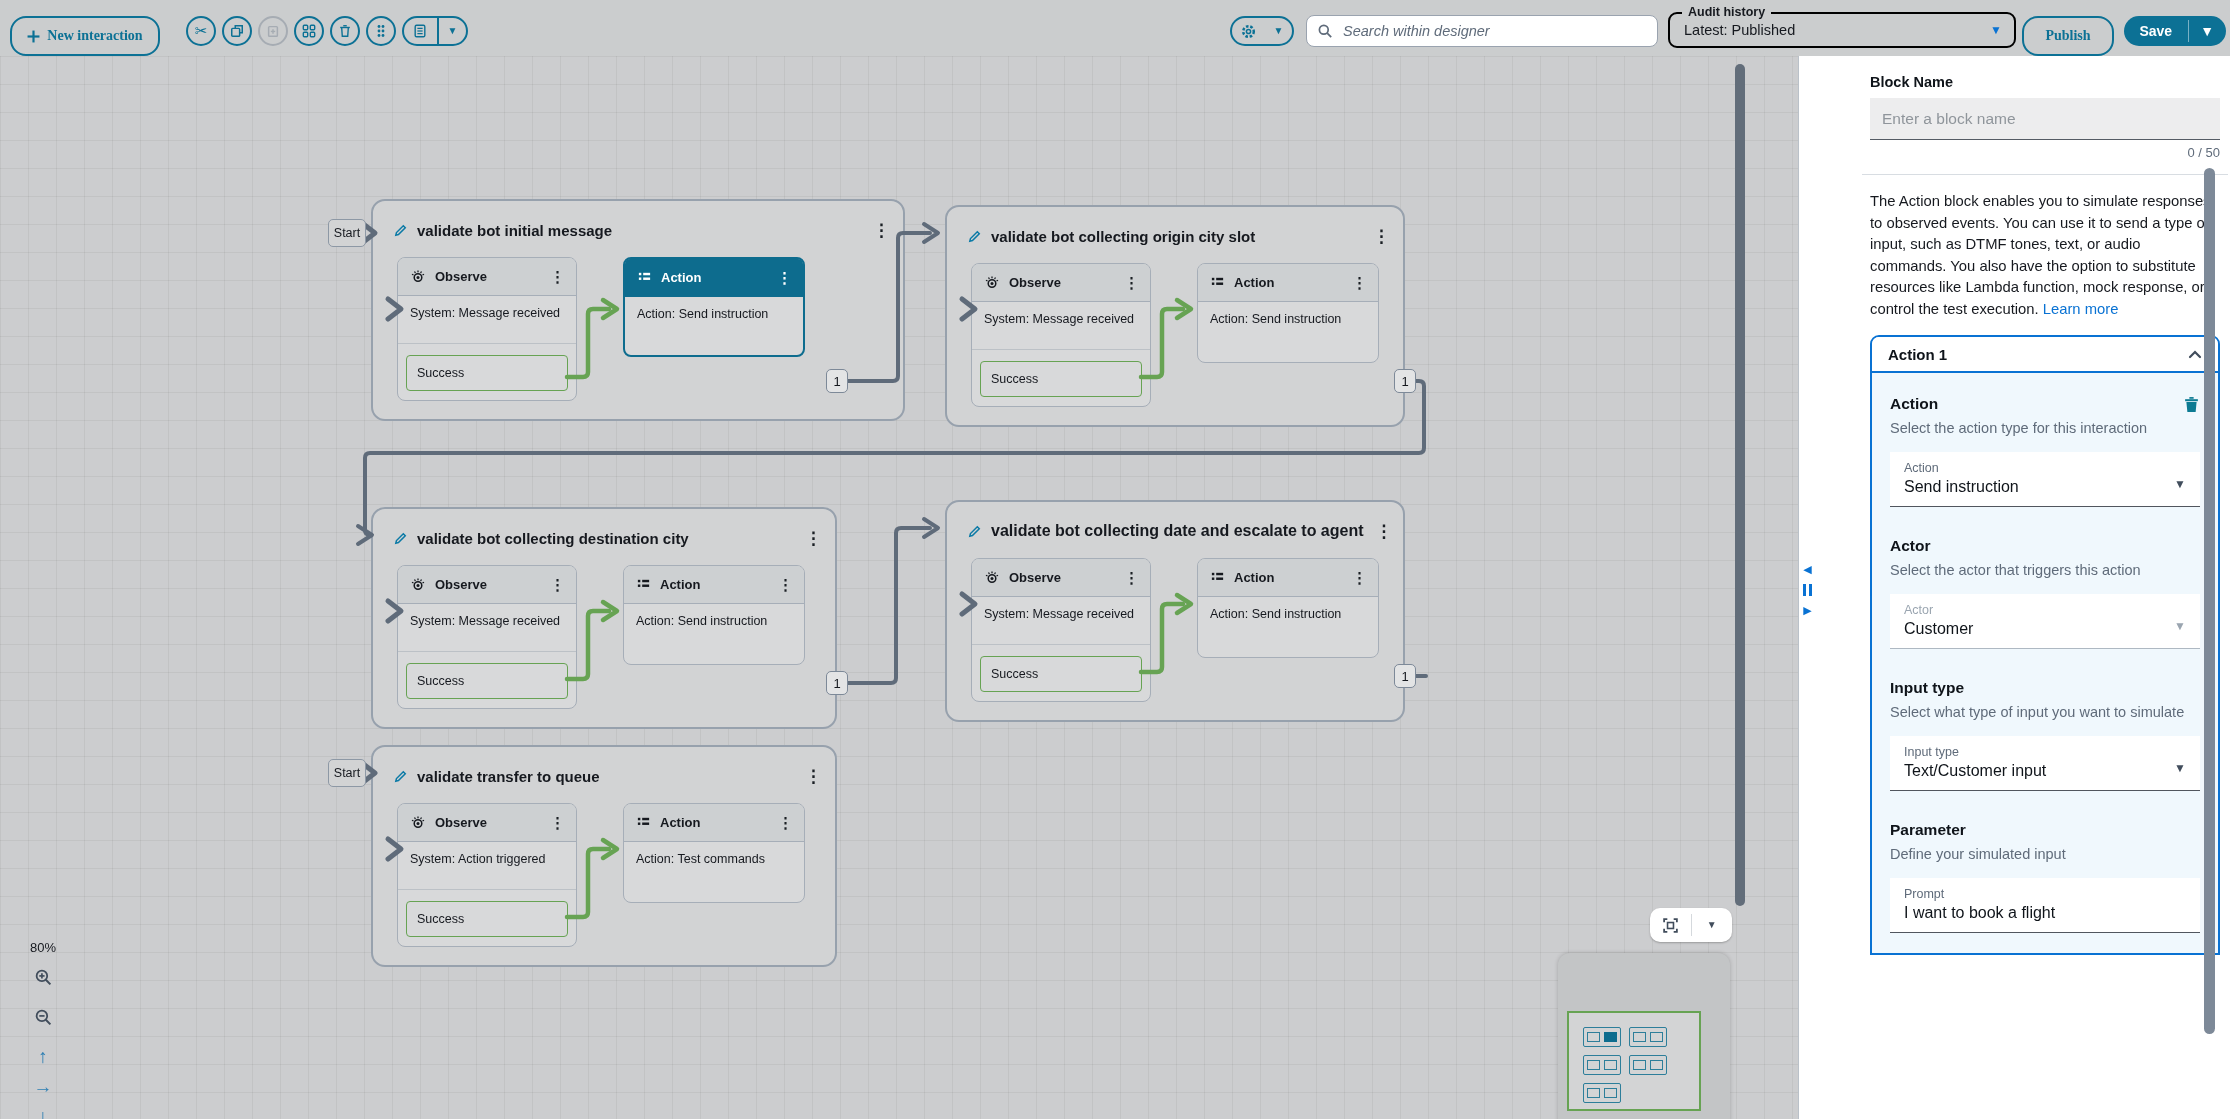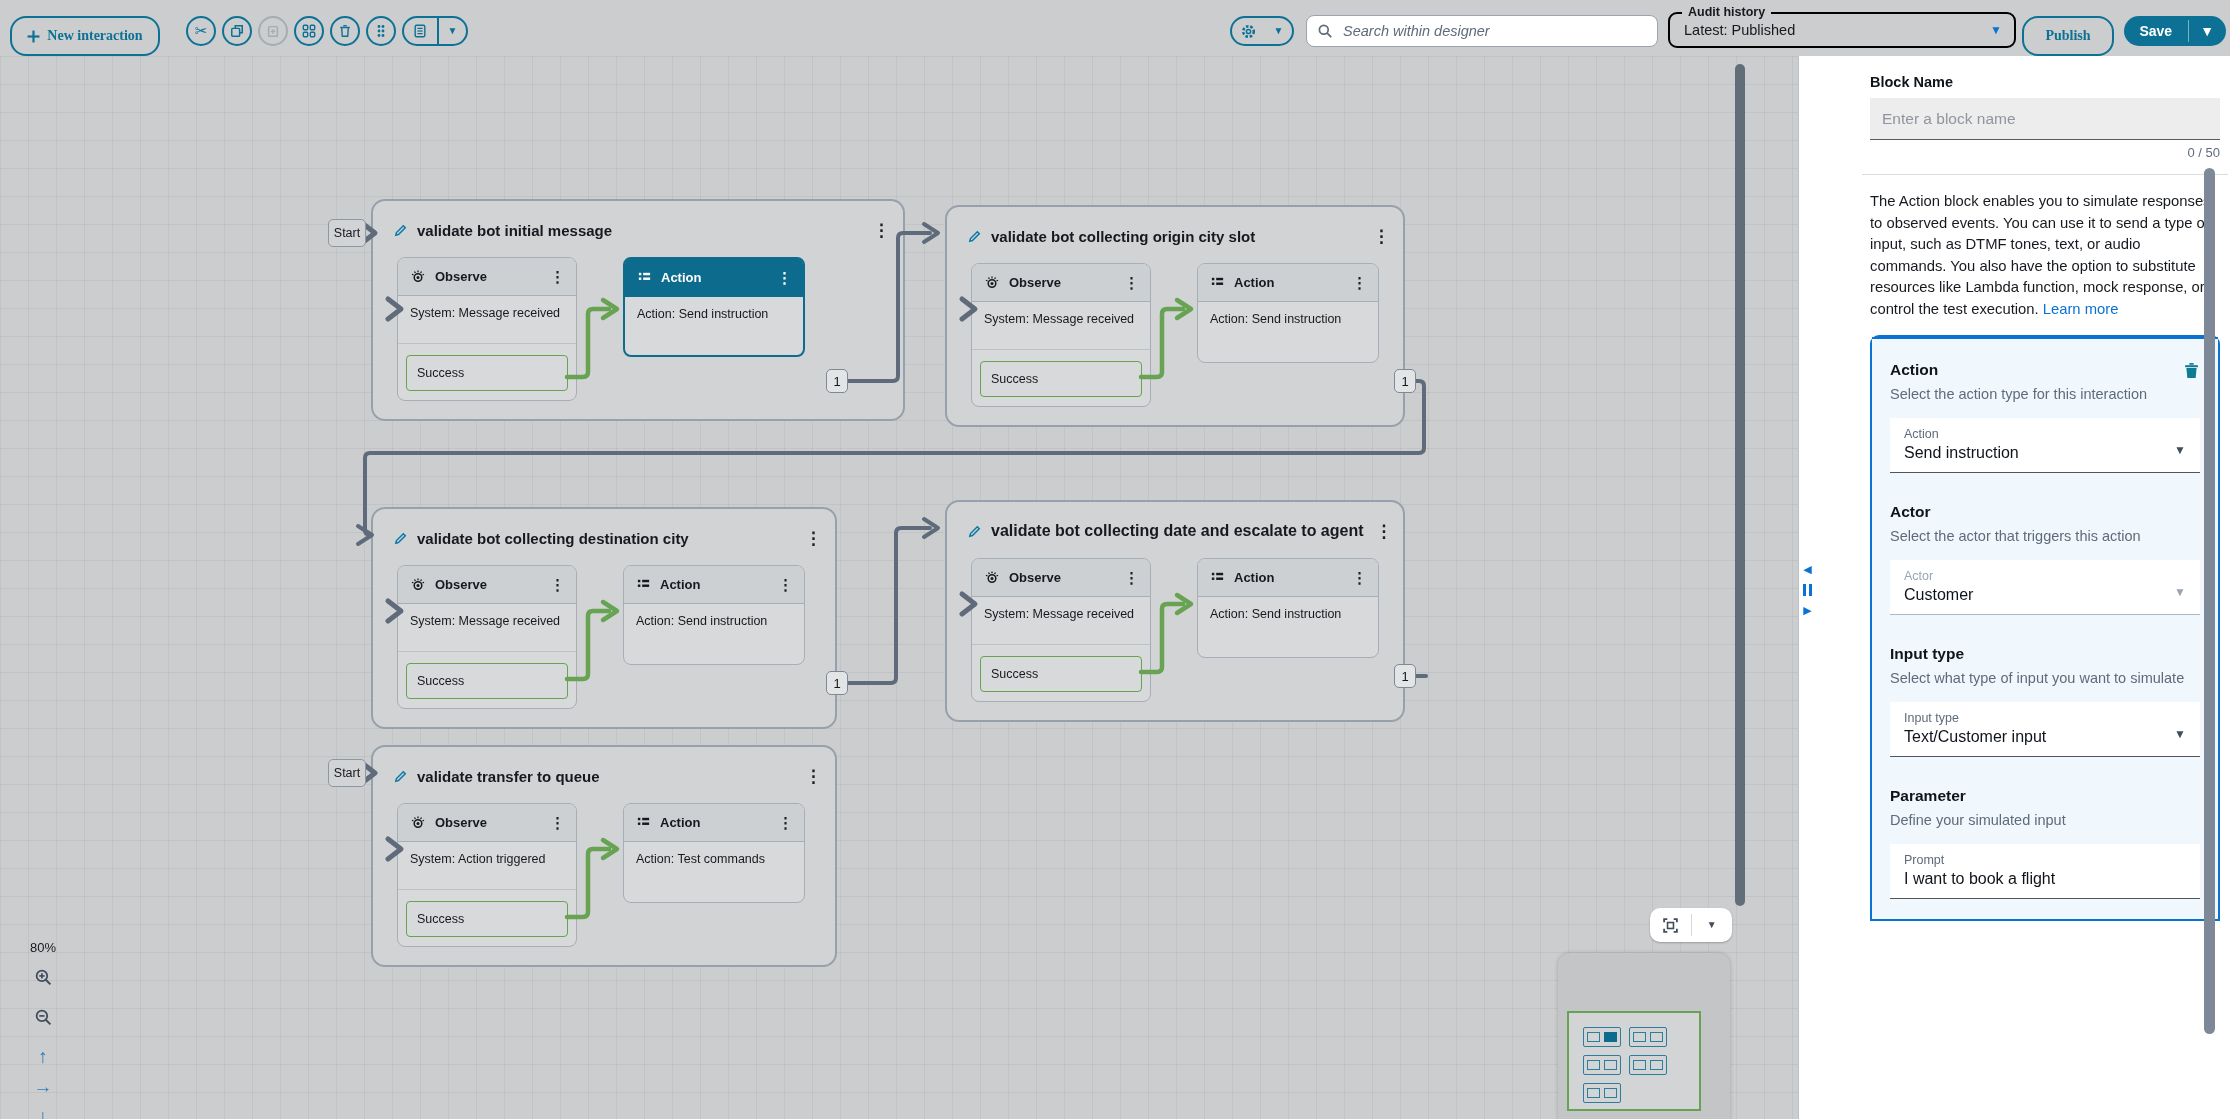--- a/index.html
+++ b/index.html
@@ -570,20 +570,28 @@
     </div>
 
     <div class="panel-content">
       <div class="p-label">Block Name</div>
       <input class="p-input" type="text" placeholder="Enter a block name" style="">
       <div class="p-counter">0 / 50</div>
       <hr class="p-hr">
       <div class="p-desc"><span>The Action block enables you to simulate responses to observed events. You can use it to send a type of input, such as DTMF tones, text, or audio commands. You also have the option to substitute resources like Lambda function, mock response, or control the test execution.</span> <a>Learn more</a></div>
 
       <div class="expander">
+        <div class="exp-head">
+          <span class="exp-title">Action 1</span>
+          <span>
+              <svg class="ic" width="14" height="10" viewBox="0 0 14 10">
+                <polyline points="2,8 7,3 12,8" fill="none" stroke="#414d5c" stroke-width="2.2" stroke-linecap="round"></polyline>
+              </svg>
+            </span>
+        </div>
         <div class="exp-body">
           <div class="sec">
             <div class="sec-head">
               <span class="sec-title">Action</span>
               <span>
                   <svg class="ic" width="17" height="17" viewBox="0 0 16 16">
                     <rect x="2" y="3" width="12" height="1.9" fill="#0c7b93"></rect>
                     <rect x="6" y="1" width="4" height="1.6" fill="#0c7b93"></rect>
                     <path d="M3.2 5.6h9.6l-.9 9.4H4.1z" fill="#0c7b93"></path>
                   </svg>

